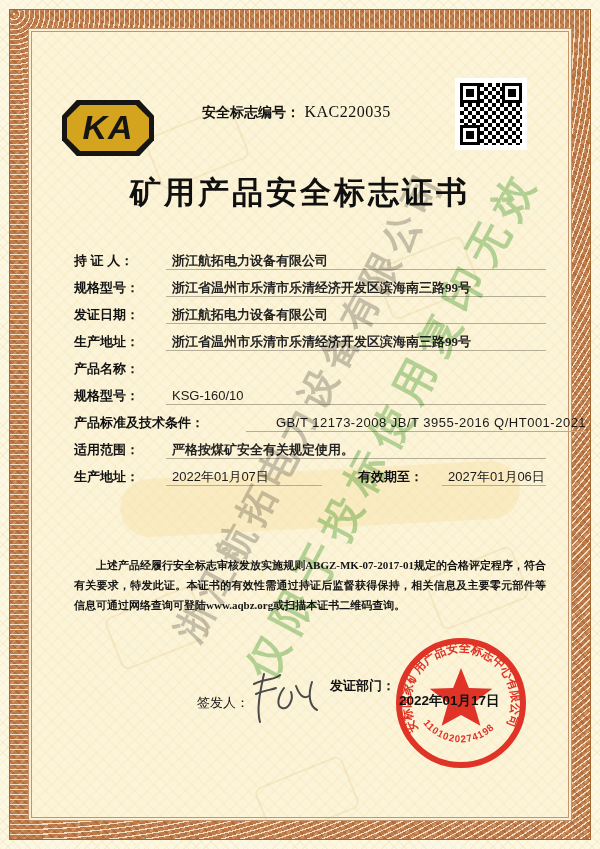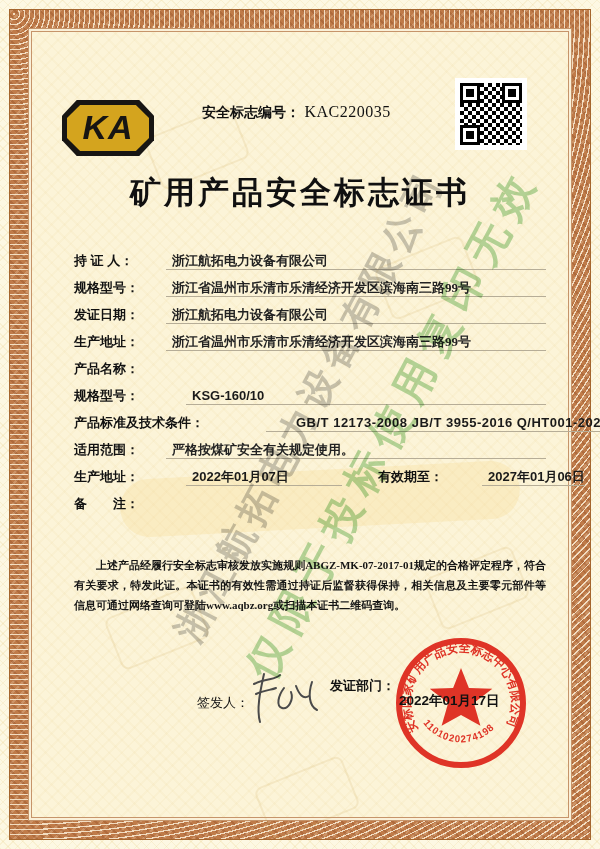--- a/index.html
+++ b/index.html
@@ -46,21 +46,21 @@
   
   .title{position:absolute;left:0;right:0;top:172px;text-align:center;z-index:2;
     font-family:"Liberation Serif",serif;font-weight:900;font-size:31px;letter-spacing:3px;color:#101010;}
   
   .rows{position:absolute;left:74px;right:54px;top:243px;z-index:2;}
   .row{display:flex;align-items:flex-end;height:27px;}
   .row .lbl{flex:0 0 92px;font-weight:700;font-size:13px;color:#111;white-space:nowrap;}
   .row .val{flex:1;border-bottom:1px solid #b6ad97;font-size:13px;line-height:17px;
     padding-left:6px;white-space:nowrap;}
   .val.kai{font-family:"Liberation Serif",serif;font-weight:600;color:#222;}
-  .val.sans{font-family:"Liberation Sans",sans-serif;font-weight:700;color:#1a1a1a;margin-left:20px;}
+  .val.sans{font-family:"Liberation Sans",sans-serif;font-weight:400;color:#1a1a1a;}
   .row.wide .lbl{flex-basis:172px;}
   .row.wide .val{padding-left:30px;letter-spacing:.5px;}
   .row.dates .val1{flex:0 0 150px;border-bottom:1px solid #b6ad97;}
   .row.dates .lbl2{flex:0 0 84px;margin-left:36px;}
   .row.dates .val2{flex:1;}
   .row.remark .val{border-bottom:none;}
   
   .statement{position:absolute;left:74px;right:54px;top:555px;z-index:2;
     font-family:"Liberation Serif",serif;font-weight:700;font-size:11px;line-height:20px;
     text-align:justify;text-indent:2em;color:#151515;}
@@ -147,24 +147,20 @@
     </div>
     <div class="row">
       <span class="lbl">适用范围：</span>
       <span class="val kai">严格按煤矿安全有关规定使用。</span>
     </div>
     <div class="row dates">
       <span class="lbl">生产地址：</span>
       <span class="val sans val1">2022年01月07日</span>
       <span class="lbl lbl2">有效期至：</span>
       <span class="val sans val2">2027年01月06日</span>
-    </div>
-    <div class="row remark">
-      <span class="lbl">备　　注：</span>
-      <span class="val"></span>
     </div>
   </div>
 
   <div class="statement">上述产品经履行安全标志审核发放实施规则ABGZ-MK-07-2017-01规定的合格评定程序，符合有关要求，特发此证。本证书的有效性需通过持证后监督获得保持，相关信息及主要零元部件等信息可通过网络查询可登陆www.aqbz.org或扫描本证书二维码查询。</div>
 
 
   <div class="sign-label">签发人：</div>
 
   <div class="signature">
     <svg width="78" height="62" viewBox="0 0 78 62">

